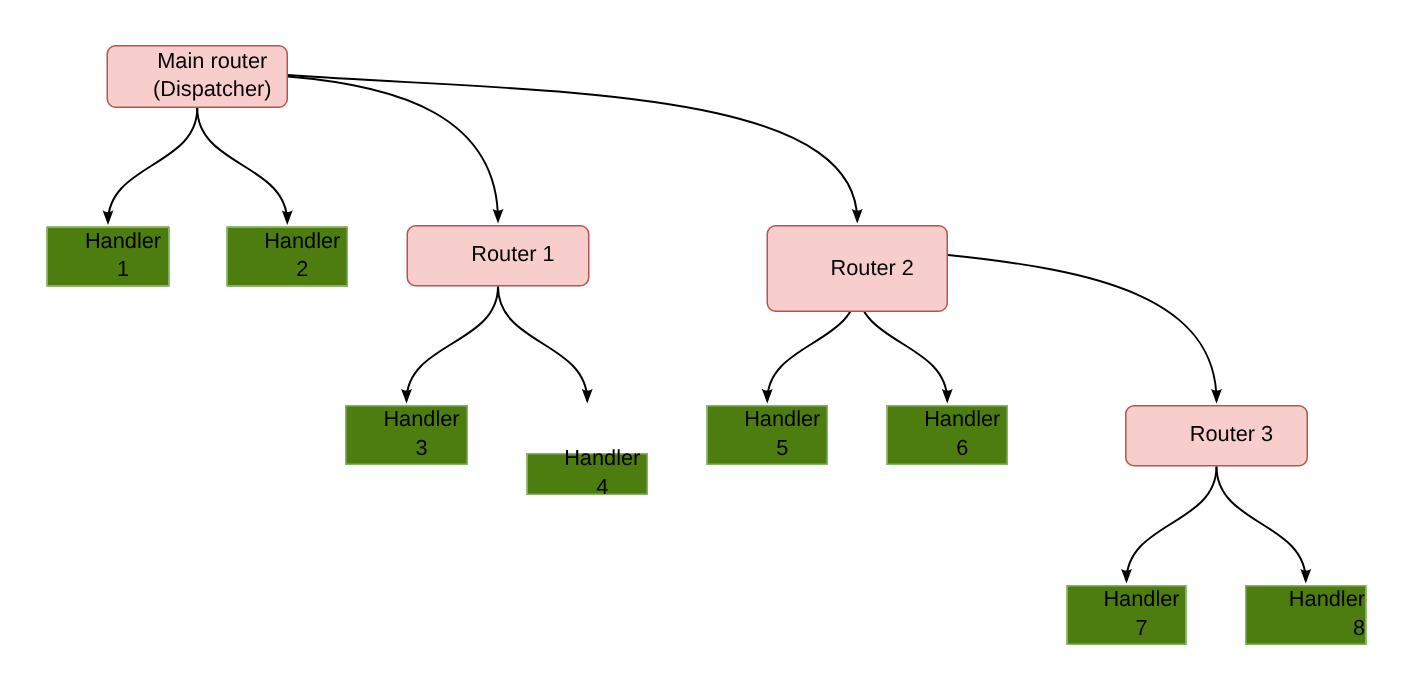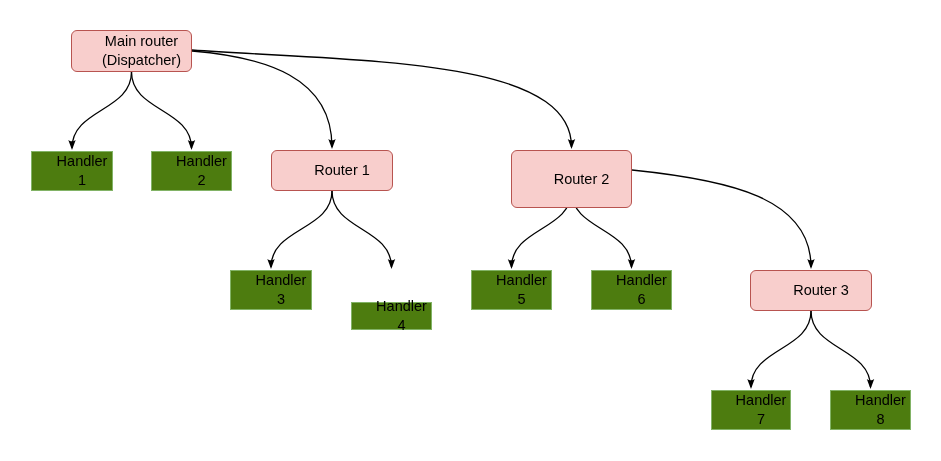--- a/index.html
+++ b/index.html
@@ -22,21 +22,21 @@
   .n-h1{left:31px;top:151px;width:82px;height:40px;}
   .n-h2{left:151px;top:151px;width:81px;height:40px;}
   .n-r1{left:271px;top:150px;width:122px;height:41px;}
   .n-r2{left:511px;top:150px;width:121px;height:58px;}
   .n-h3{left:230px;top:270px;width:82px;height:40px;}
   .n-h4{left:351px;top:270px;width:81px;height:28px;margin-top:32px;}
   .n-h5{left:471px;top:270px;width:81px;height:40px;}
   .n-h6{left:591px;top:270px;width:81px;height:40px;}
   .n-r3{left:750px;top:270px;width:122px;height:41px;align-items:center;}
   .n-h7{left:711px;top:390px;width:80px;height:40px;justify-content:flex-end;}
-  .n-h8{left:830px;top:390px;width:81px;height:40px;}
+  .n-h8{left:830px;top:390px;width:81px;height:40px;text-align:right;}
 </style>
 </head>
 <body>
 
 <div class="canvas">
 
   <svg class="edge-layer" viewBox="0 0 941 461">
     <defs>
       <marker id="arrow" orient="auto" markerUnits="userSpaceOnUse" markerWidth="14" markerHeight="14" refX="8" refY="5">
         <path d="M0,1.3 L10,5 L0,8.7 C1.8,6.8 1.8,3.2 0,1.3 Z" fill="#000000"></path>

